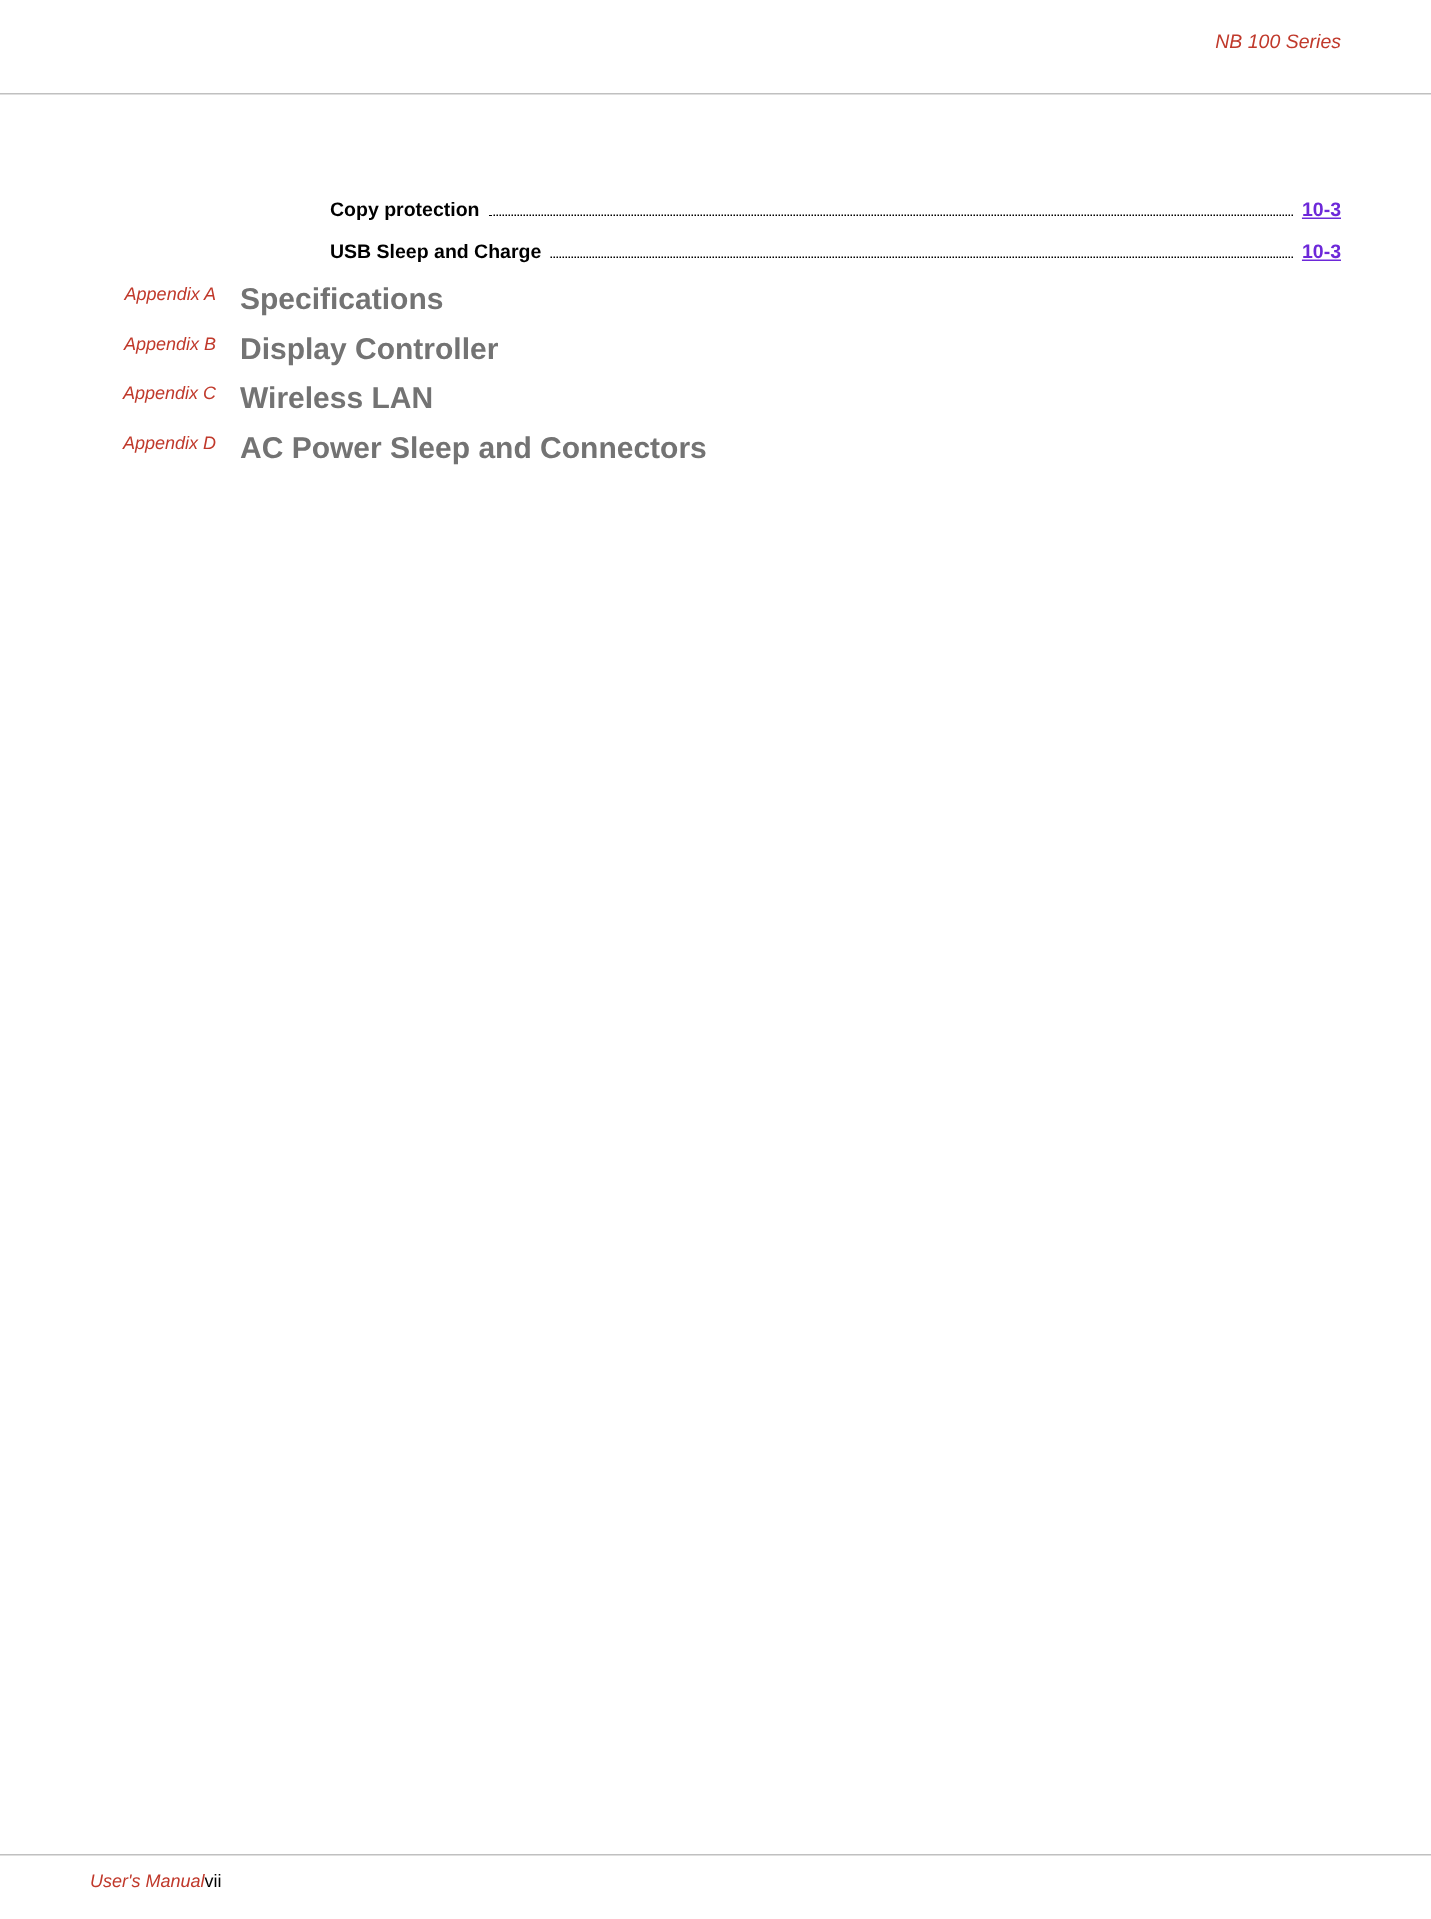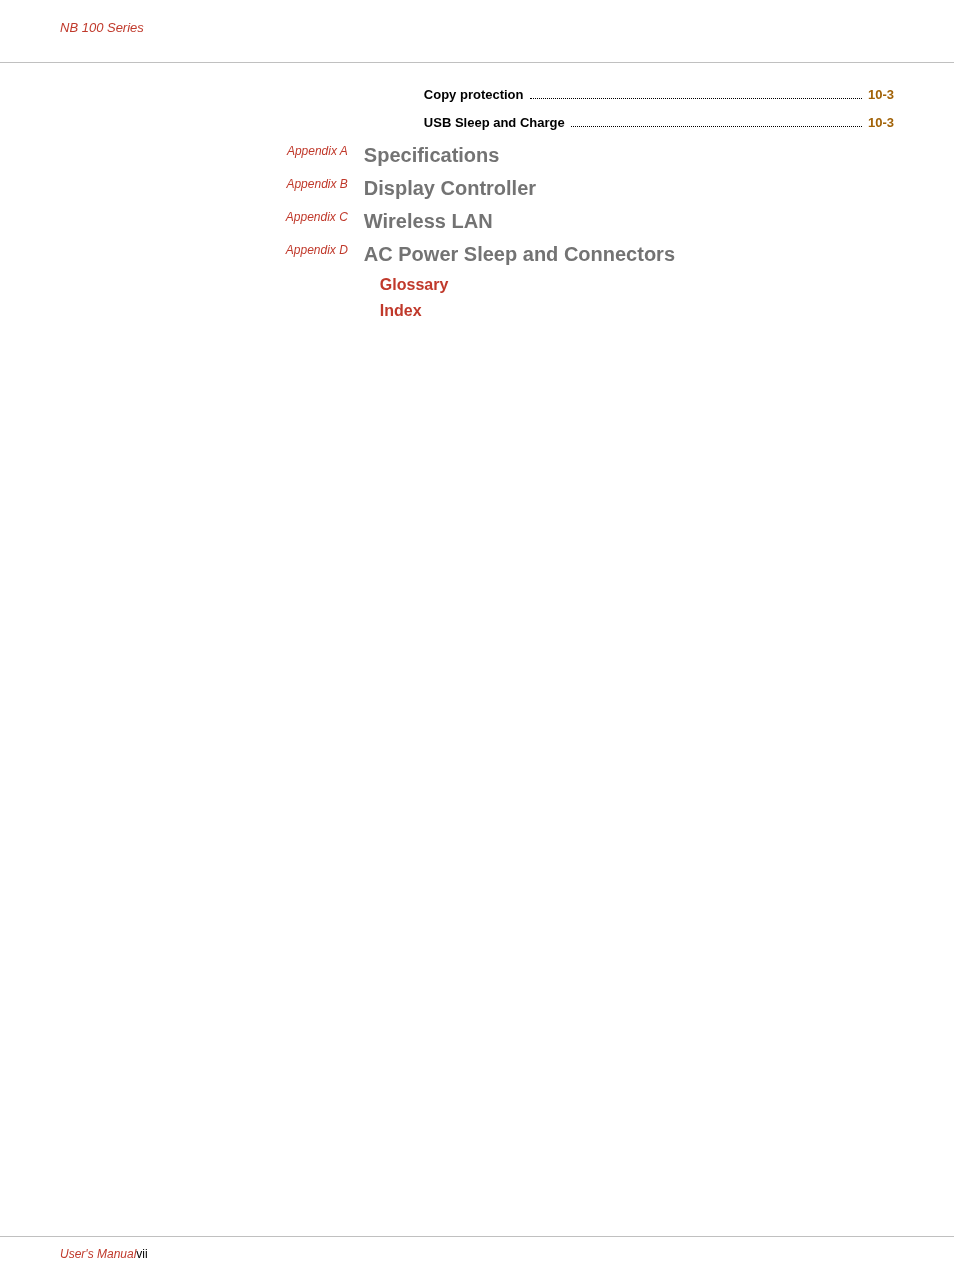--- a/index.html
+++ b/index.html
@@ -15,21 +15,21 @@
       font-family: Arial, Helvetica, sans-serif;
       position: relative;
     }
 
     .page-container {
       width: 954px;
       min-height: 1279px;
       background: #fff;
       position: relative;
       display: flex;
-      flex-direction: row;
+      flex-direction: column;
     }
 
     
     .top-rule {
       width: 100%;
       border: none;
       border-top: 1px solid #c0c0c0;
       margin: 0;
       position: absolute;
       top: 62px;
@@ -77,22 +77,23 @@
     .toc-dots {
       flex: 1;
       border-bottom: 1px dotted #000;
       margin: 0 6px 3px 6px;
       min-width: 20px;
     }
 
     .toc-page {
       font-size: 13px;
       font-weight: bold;
-      color: #a16207;
+      color: #6d28d9;
       white-space: nowrap;
+      text-decoration: underline;
     }
 
     
     .appendix-row {
       display: flex;
       align-items: flex-start;
       margin-bottom: 10px;
     }
 
     .appendix-label {
@@ -207,33 +208,20 @@
       </div>
 
       <div class="appendix-row">
         <span class="appendix-label">Appendix D</span>
         <span class="appendix-title">AC Power Sleep and Connectors</span>
       </div>
 
 
     </div>
 
-    <div class="toc-section" style="margin-top: 4px;">
-
-      <div class="plain-row">
-        <span class="plain-indent"></span>
-        <span class="plain-title">Glossary</span>
-      </div>
-
-      <div class="plain-row">
-        <span class="plain-indent"></span>
-        <span class="plain-title">Index</span>
-      </div>
-
-    </div>
 
   </div>
 
   <hr class="bottom-rule">
 
   <div class="footer">
     <span class="footer-left">User's Manual</span>
     <span class="footer-right">vii</span>
   </div>
 

